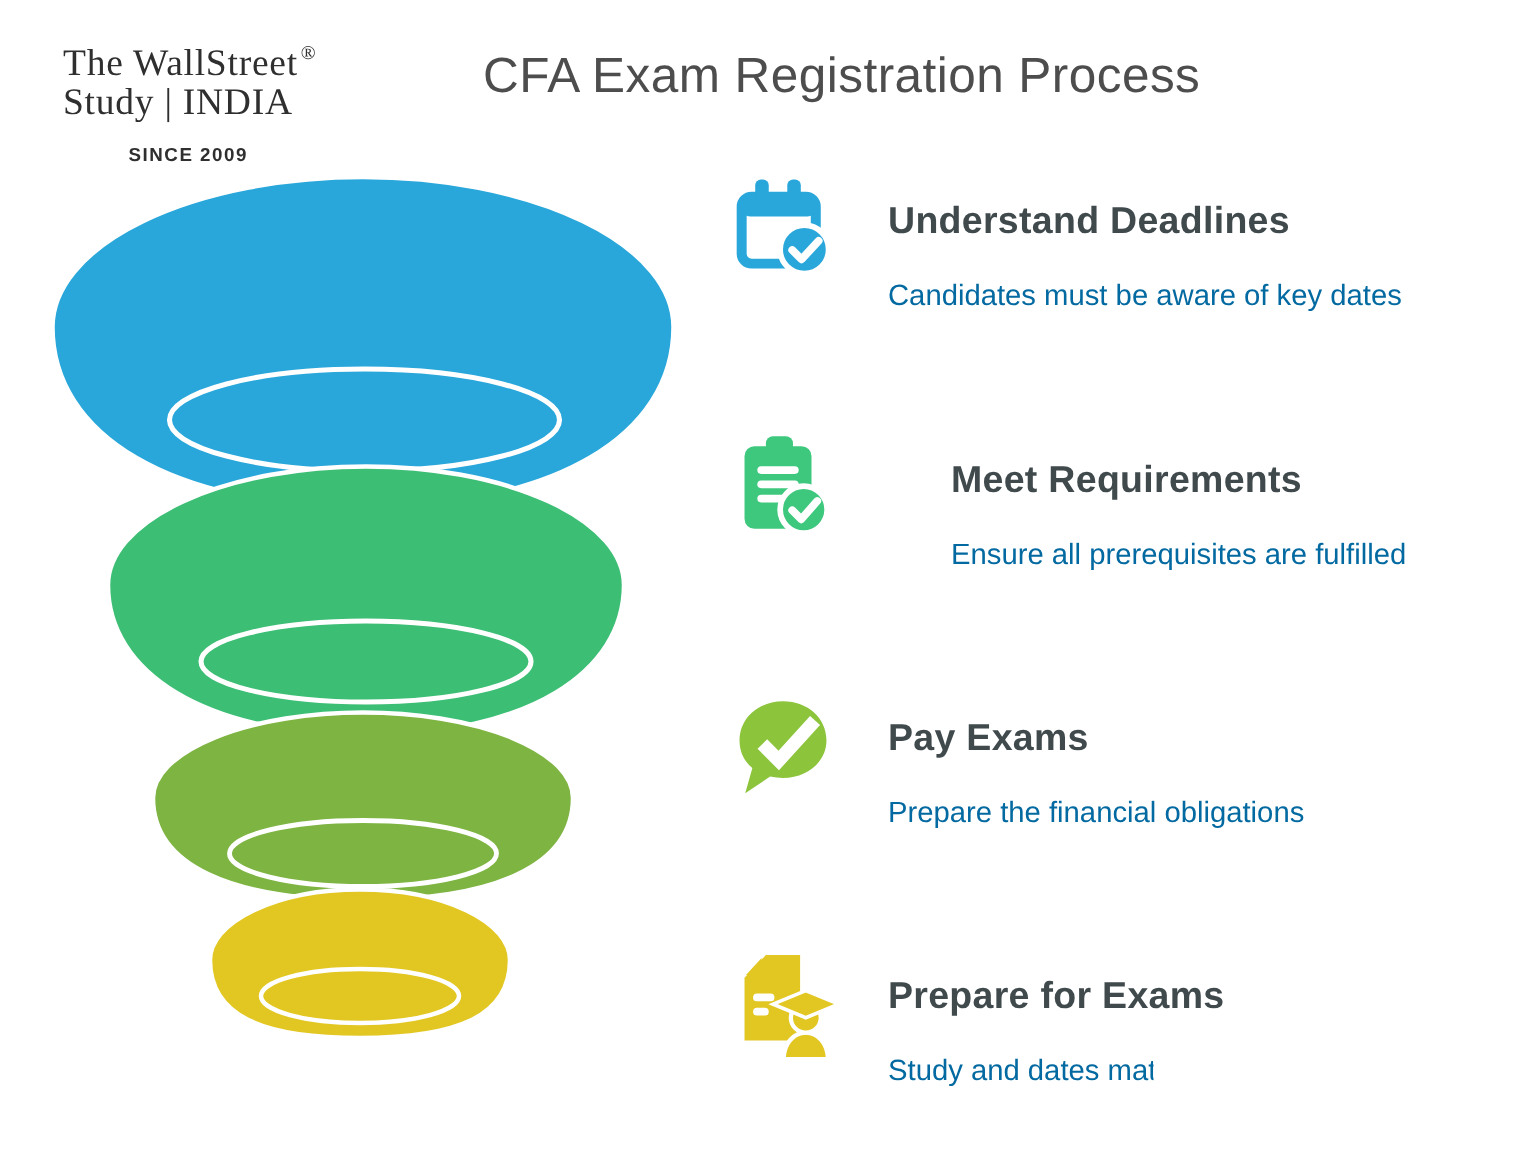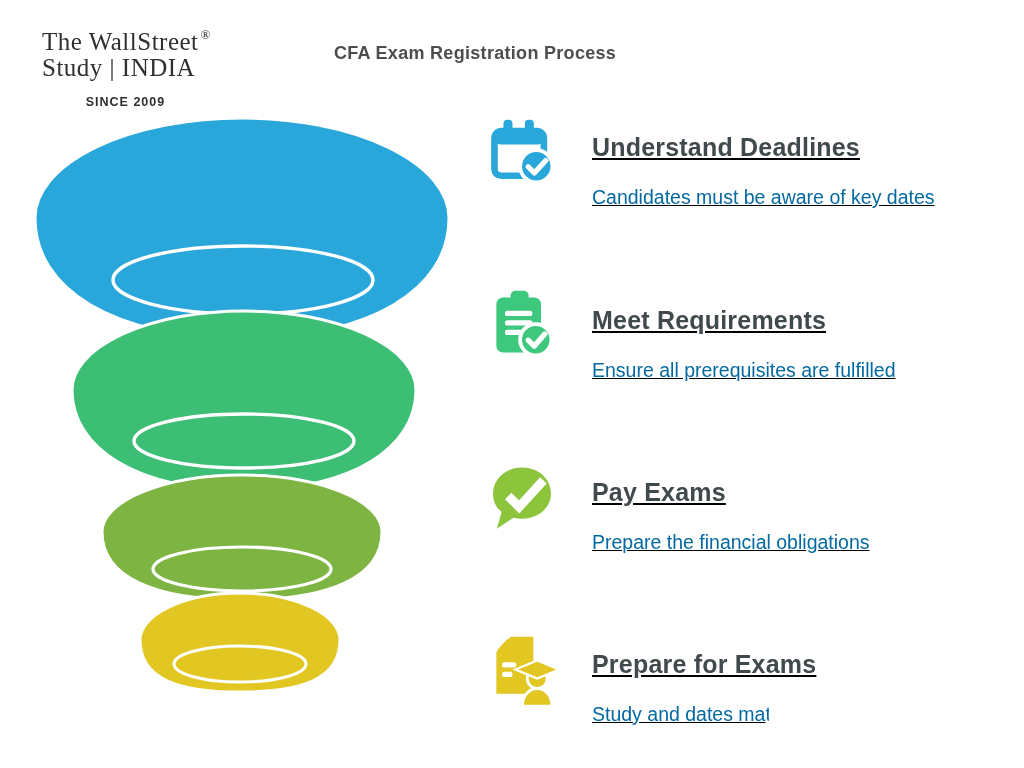--- a/index.html
+++ b/index.html
@@ -14,44 +14,44 @@
   }
   .logo-line{font-size:25px;line-height:26px;letter-spacing:.5px;white-space:nowrap;}
   .logo-line sup{font-size:13px;position:relative;top:-2px;left:2px;}
   .logo-tagline{
     font-family:"Liberation Sans", sans-serif;font-weight:bold;
     font-size:12.5px;letter-spacing:1px;color:#2f2f2f;text-align:center;
     margin-top:14px;
   }
   
   .title{
-    position:absolute;left:322px;top:31px;margin:12px;
-    font-size:18px;font-weight:bold;color:#4d4d4d;white-space:nowrap;
+    position:absolute;left:322px;top:31px;margin:0;
+    font-size:33px;font-weight:normal;color:#4d4d4d;white-space:nowrap;
     letter-spacing:.3px;
   }
   
   .funnel{position:absolute;left:0;top:0;}
   
   .step{position:absolute;left:484px;display:flex;}
   .step-icon{width:76px;height:76px;flex:0 0 76px;}
   .step-icon svg{width:76px;height:76px;display:block;}
-  .step-text{margin-left:32px;padding-top:19px;text-decoration:underline;}
+  .step-text{margin-left:32px;padding-top:19px;}
   .step-title{
     margin:0;font-size:25px;font-weight:bold;color:#404a4d;
     line-height:28px;white-space:nowrap;letter-spacing:.2px;
   }
   .step-desc{
     margin:25px 0 0 0;font-size:19.5px;color:#0369a1;
     line-height:22px;white-space:nowrap;
   }
   .clip-char{
     display:inline-block;width:4px;overflow:hidden;white-space:nowrap;
     vertical-align:bottom;
   }
-  .step-1{top:114px;} .step-2{top:287px;} .step-3{top:459px;} .step-4{top:631px;}
+  .step-1{top:114px;} .step-2{top:287px;gap:42px;} .step-3{top:459px;} .step-4{top:631px;}
 </style>
 </head>
 <body>
 
 <div class="canvas">
 
   <div class="logo">
     <div class="logo-line">
       <span>The WallStreet</span><sup>®</sup>
     </div>

